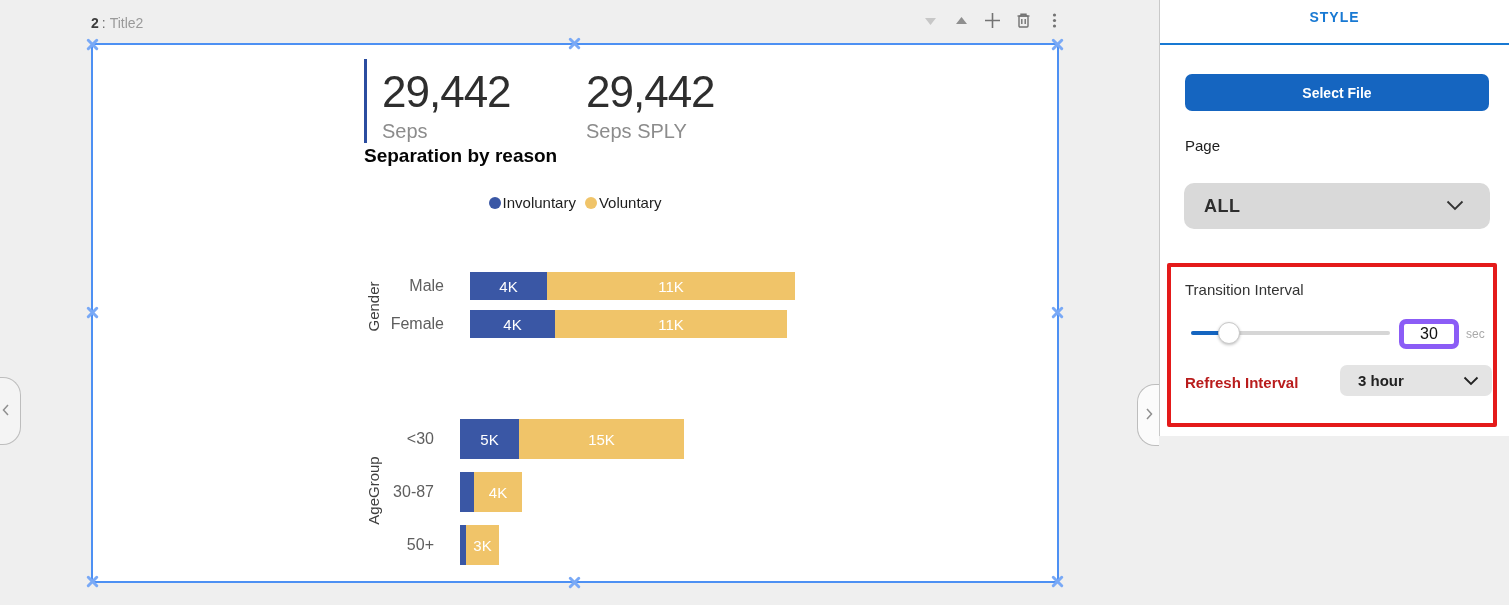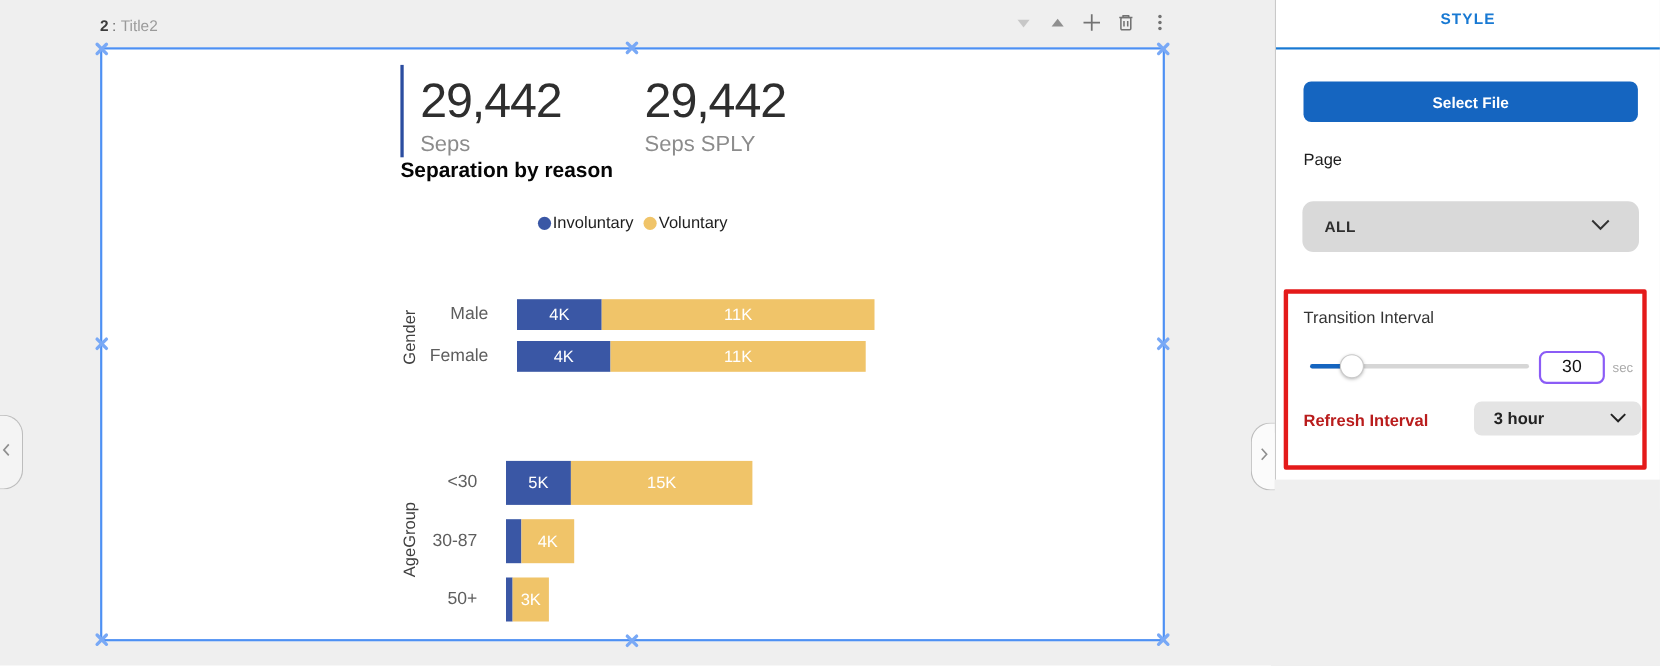--- a/index.html
+++ b/index.html
@@ -86,40 +86,40 @@
 
   .select-file-btn {
     position:absolute; left:25px; top:74px; width:304px; height:37px;
     background:#1565c0; border:none; border-radius:7px;
     color:#ffffff; font-weight:700; font-size:14px; font-family:inherit; cursor:pointer;
   }
   .page-label { position:absolute; left:25px; top:137px; font-size:15px; color:#1d1d1d; }
 
   .dropdown { position:absolute; display:flex; align-items:center; cursor:pointer; }
   .dd-page { left:24px; top:183px; width:306px; height:46px; background:#d9d9d9; border-radius:10px; }
-  .dd-page .dd-label { padding-left:20px; font-size:14px; font-weight:600; color:#2e2e2e; letter-spacing:0.5px; }
+  .dd-page .dd-label { padding-left:20px; font-size:18px; font-weight:600; color:#2e2e2e; letter-spacing:0.5px; }
   .dd-page .dd-chevron { margin-left:auto; margin-right:26px; }
 
   .annotation-box {
     position:absolute; left:7px; top:263px; width:330px; height:164px;
     border:4px solid #e41a1a; border-radius:2px; pointer-events:none; z-index:4;
   }
 
   .transition-label { position:absolute; left:25px; top:281px; font-size:15px; color:#333333; }
 
   .slider { position:absolute; left:31px; top:322px; width:199px; height:22px; cursor:pointer; }
   .slider-track { position:absolute; left:0; top:9px; width:199px; height:4px; background:#d6d6d6; border-radius:2px; }
   .slider-fill { position:absolute; left:0; top:9px; height:4px; background:#1565c0; border-radius:2px; }
   .slider-thumb {
     position:absolute; top:0; width:22px; height:22px; border-radius:50%;
     background:#ffffff; border:1px solid #c9c9c9; box-shadow:0 1px 3px rgba(0,0,0,0.25);
   }
   .interval-input {
     position:absolute; left:239px; top:319px; width:60px; height:30px;
-    border:2px solid #8b5cf6; border-radius:7px; text-align:center;
+    border:5px solid #8b5cf6; border-radius:7px; text-align:center;
     font-size:16px; color:#111; font-family:inherit; background:#fff;
   }
   .interval-unit { position:absolute; left:306px; top:327px; font-size:12px; color:#a9a9a9; }
 
   .refresh-label { position:absolute; left:25px; top:374px; font-size:15px; font-weight:700; color:#b91c1c; }
   .dd-refresh { left:180px; top:365px; width:152px; height:31px; background:#e4e4e4; border-radius:7px; }
   .dd-refresh .dd-label { padding-left:18px; font-size:15px; font-weight:600; color:#222222; }
   .dd-refresh .dd-chevron { margin-left:auto; margin-right:13px; }
 </style>
 </head>

